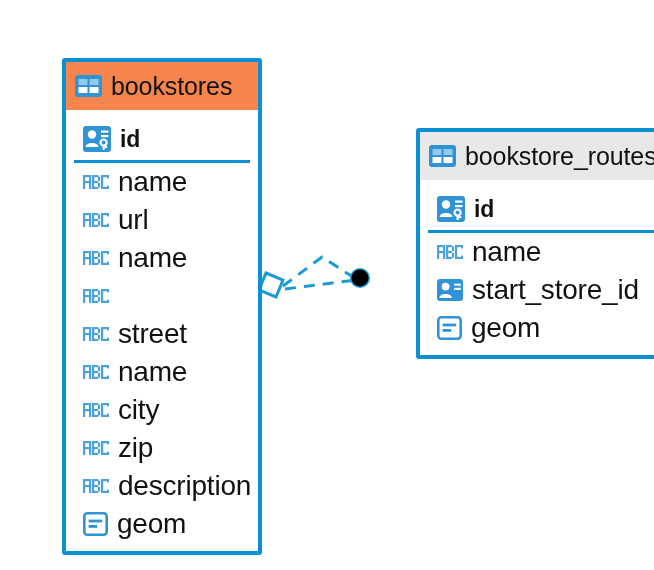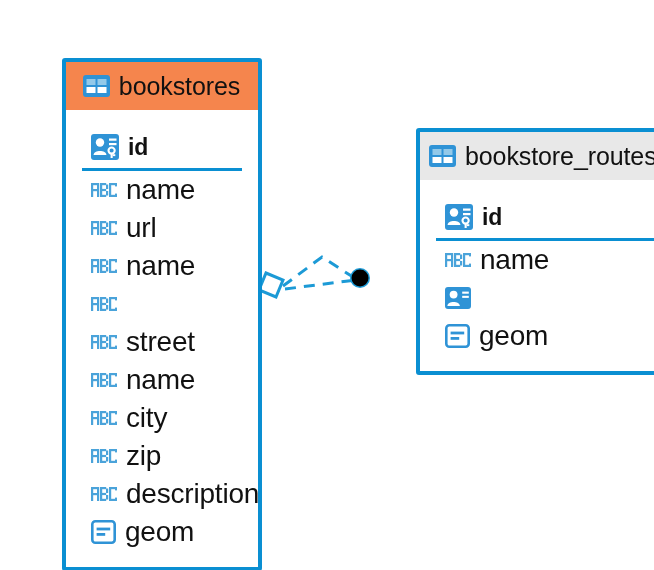--- a/index.html
+++ b/index.html
@@ -32,33 +32,33 @@
   }
 
   .entity-header {
     display: flex;
     align-items: center;
     box-sizing: border-box;
     height: 48px;
     padding: 0 10px 0 9px;
     gap: 9px;
   }
-  .entity-header.selected { background: #f5854d; justify-content: center; }
+  .entity-header.selected { background: #f5854d; }
   .entity-header.plain    { background: #e8e8e8; }
 
   .entity-title {
     font-size: 25px;
     color: #111111;
     line-height: 1;
     white-space: nowrap;
     letter-spacing: -0.1px;
   }
 
   .entity-body {
-    padding: 16px;
+    padding: 8px;
     text-align: right;
   }
 
   .field-row {
     display: flex;
     align-items: center;
     box-sizing: border-box;
     gap: 9px;
     padding: 0 10px 0 9px;
     height: 38px;
@@ -454,20 +454,21 @@
       <div class="field-row">
         <span class="icon icon-fk">
           <svg viewBox="0 0 26 22" xmlns="http://www.w3.org/2000/svg">
             <rect x="0" y="0" width="26" height="22" rx="3" fill="#2f93d6"></rect>
             <circle cx="8.6" cy="7.6" r="3.9" fill="#ffffff"></circle>
             <path d="M 2.4 19 C 2.4 13.6 14.8 13.6 14.8 19 Z" fill="#ffffff"></path>
             <rect x="17.2" y="4.6" width="6.6" height="2.1" fill="#ffffff"></rect>
             <rect x="17.2" y="8.8" width="6.6" height="2.1" fill="#ffffff"></rect>
           </svg>
         </span>
+        <span class="field-name">start_store_id</span>
       </div>
 
 
       <div class="field-row">
         <span class="icon icon-geom">
           <svg viewBox="0 0 25 24" xmlns="http://www.w3.org/2000/svg">
             <rect x="1.3" y="1.3" width="22.4" height="21.4" rx="3" fill="#ffffff" stroke="#2f93d6" stroke-width="2.6"></rect>
             <rect x="5.6" y="7.6" width="13.6" height="2.8" fill="#2f93d6"></rect>
             <rect x="5.6" y="13" width="8.6" height="2.8" fill="#2f93d6"></rect>
           </svg>

